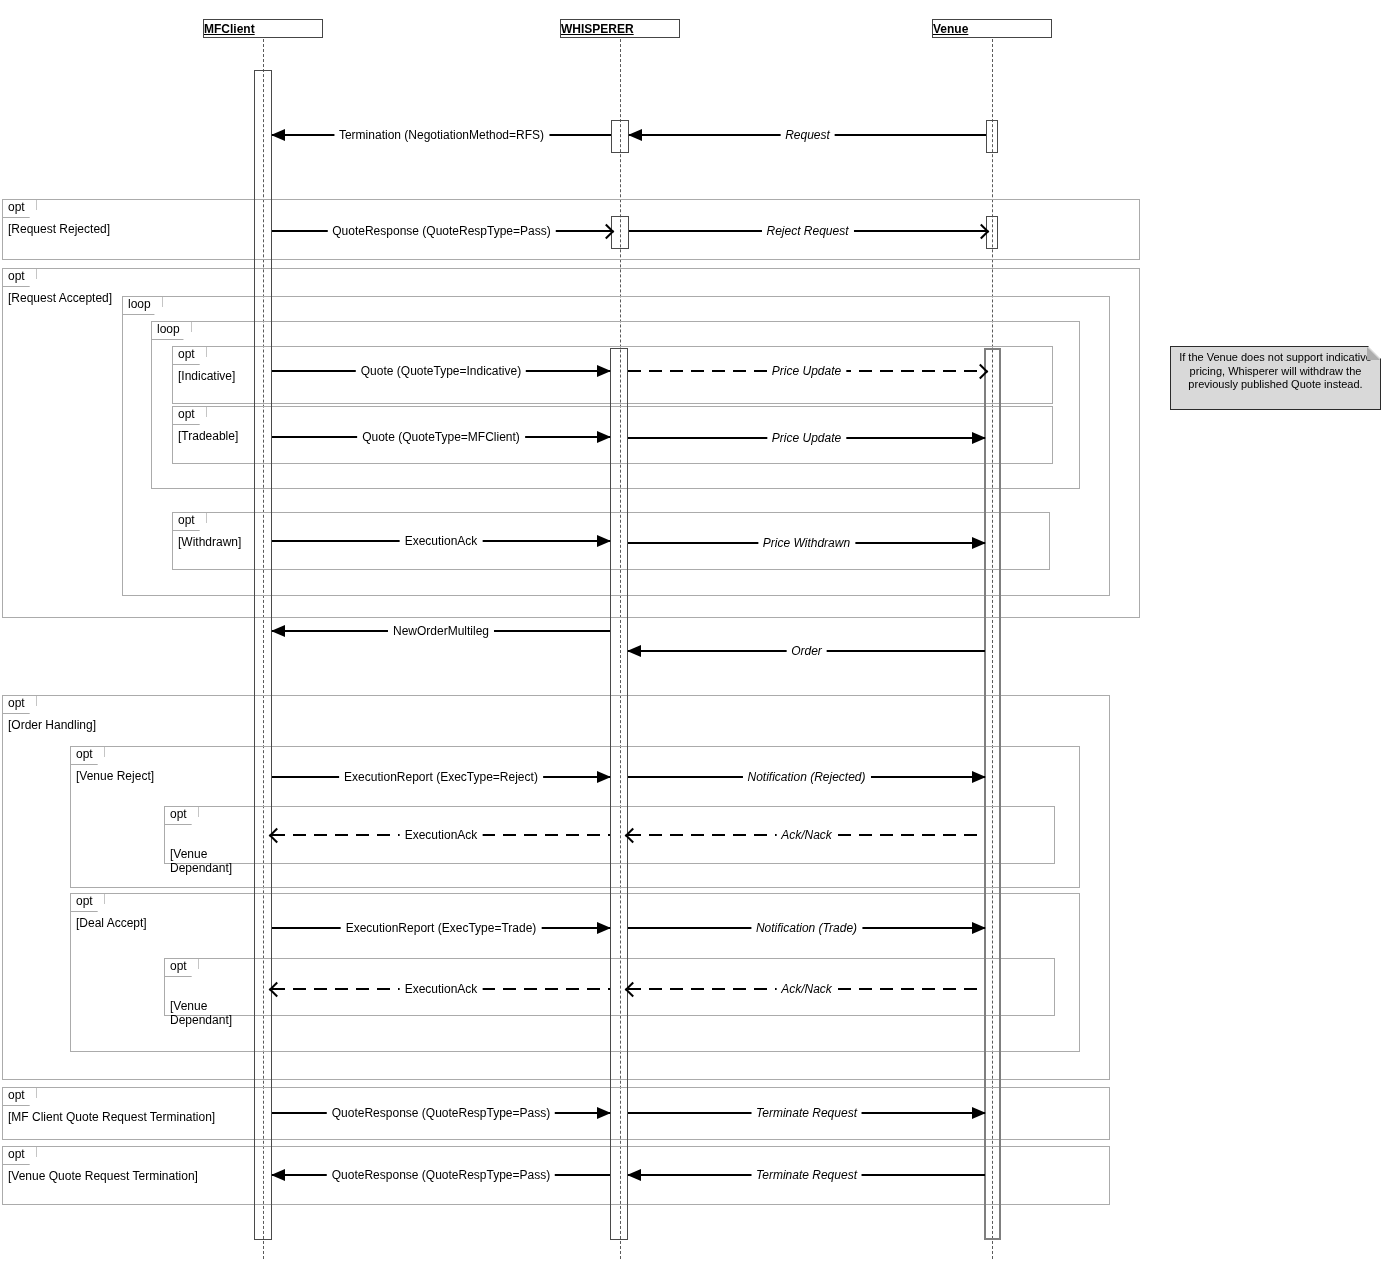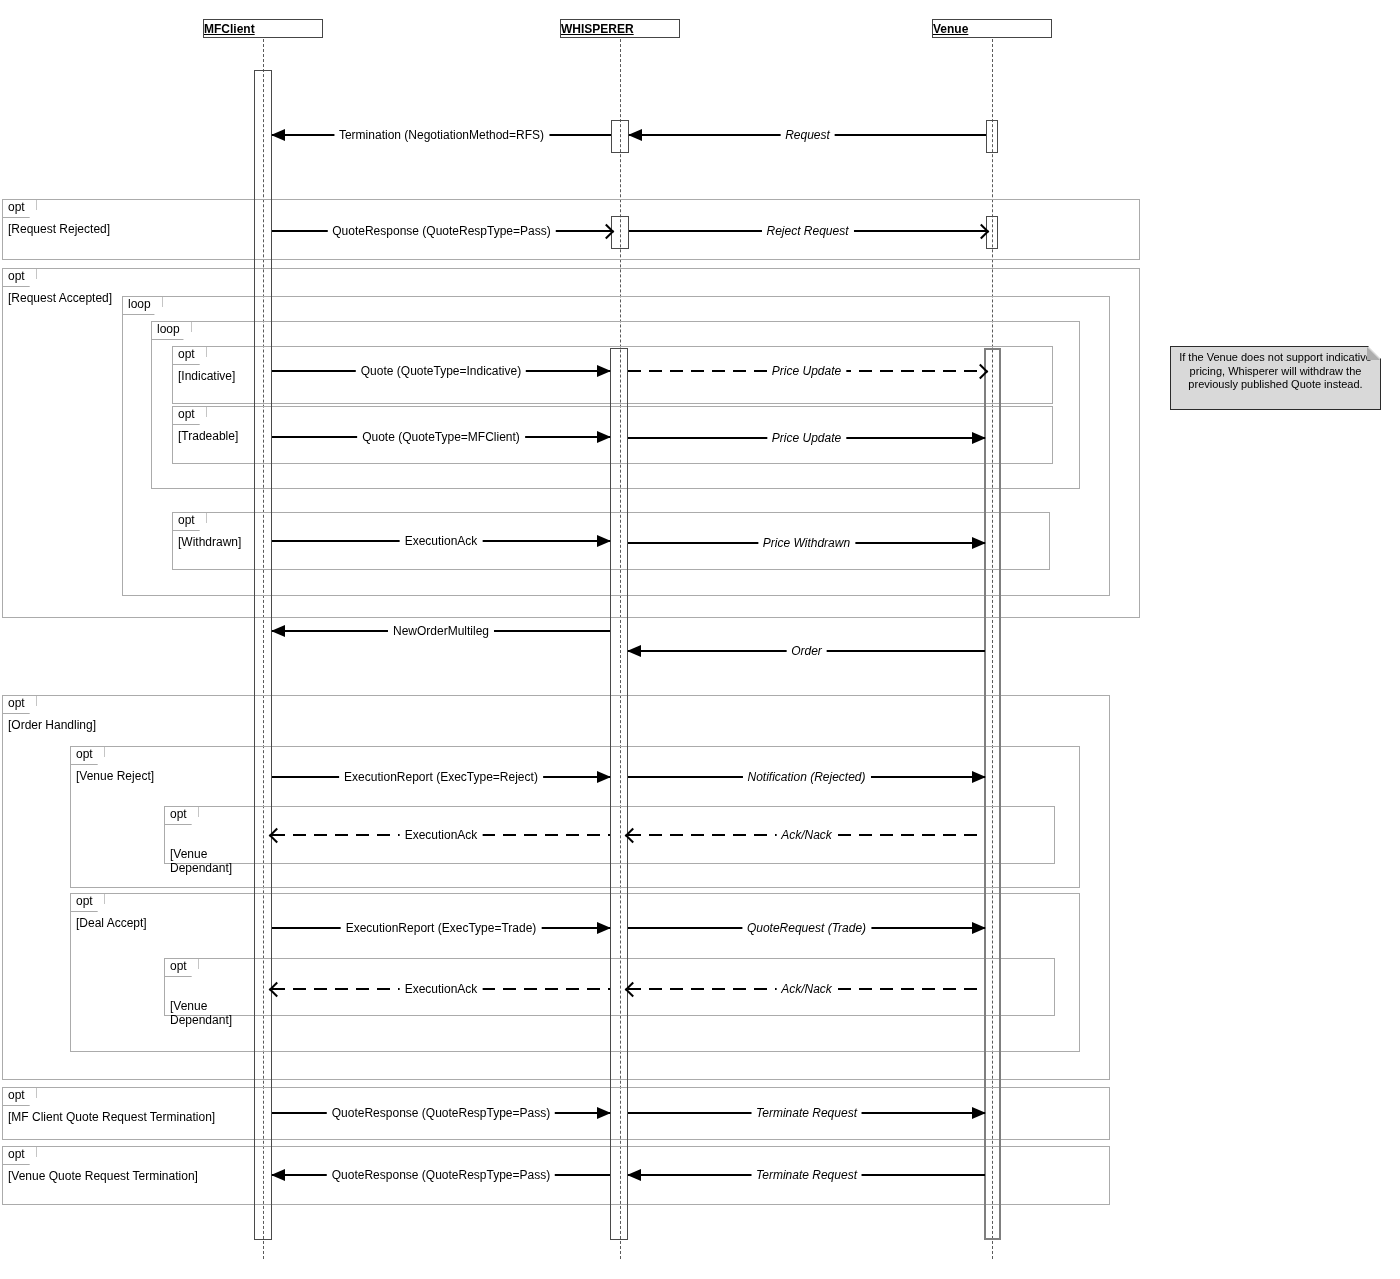--- a/index.html
+++ b/index.html
@@ -212,21 +212,21 @@
   </div>
 
   <div class="msg" style="left:272px;top:927px;width:338px">
     <span class="ln solid"></span>
     <span class="ah af-r"></span>
     <span class="lbl">ExecutionReport (ExecType=Trade)</span>
   </div>
   <div class="msg" style="left:628px;top:927px;width:357px">
     <span class="ln solid"></span>
     <span class="ah af-r"></span>
-    <span class="lbl it">QuoteRequest (Trade)</span>
+    <span class="lbl it">Notification (Trade)</span>
   </div>
 
   <div class="msg" style="left:272px;top:988px;width:338px">
     <span class="ln dash"></span>
     <span class="ah ao-l"></span>
     <span class="lbl">ExecutionAck</span>
   </div>
   <div class="msg" style="left:628px;top:988px;width:357px">
     <span class="ln dash"></span>
     <span class="ah ao-l"></span>

